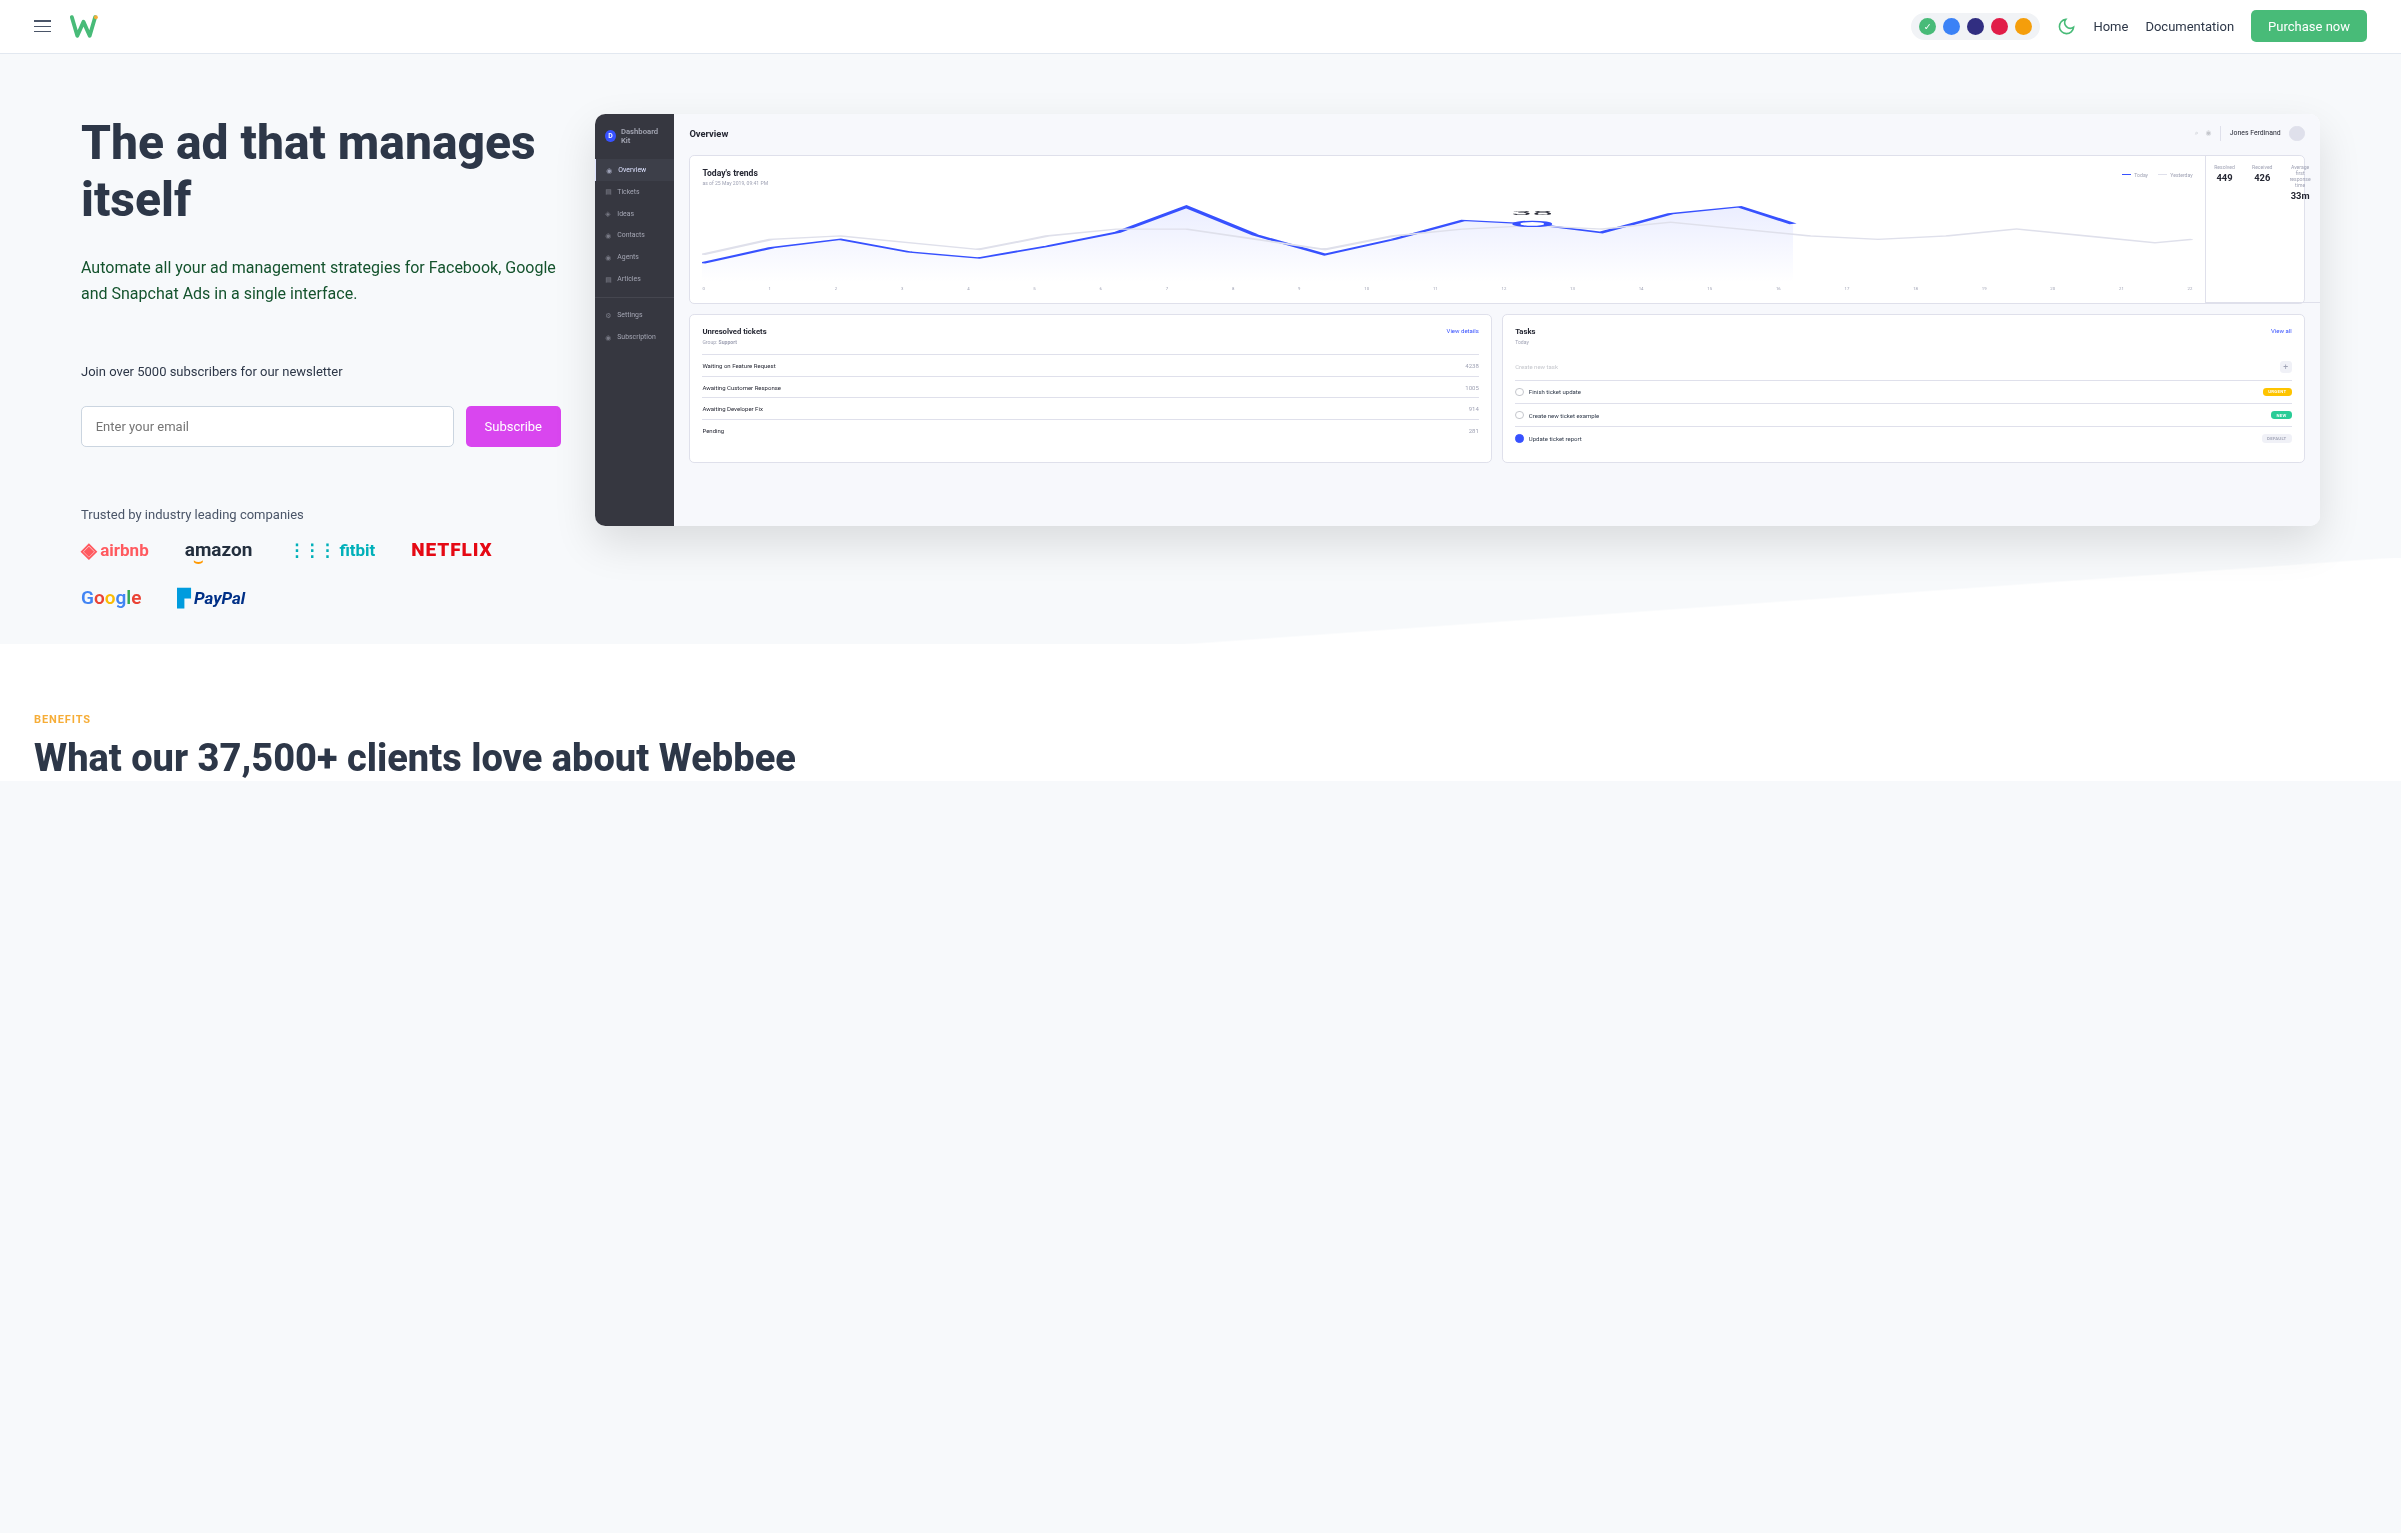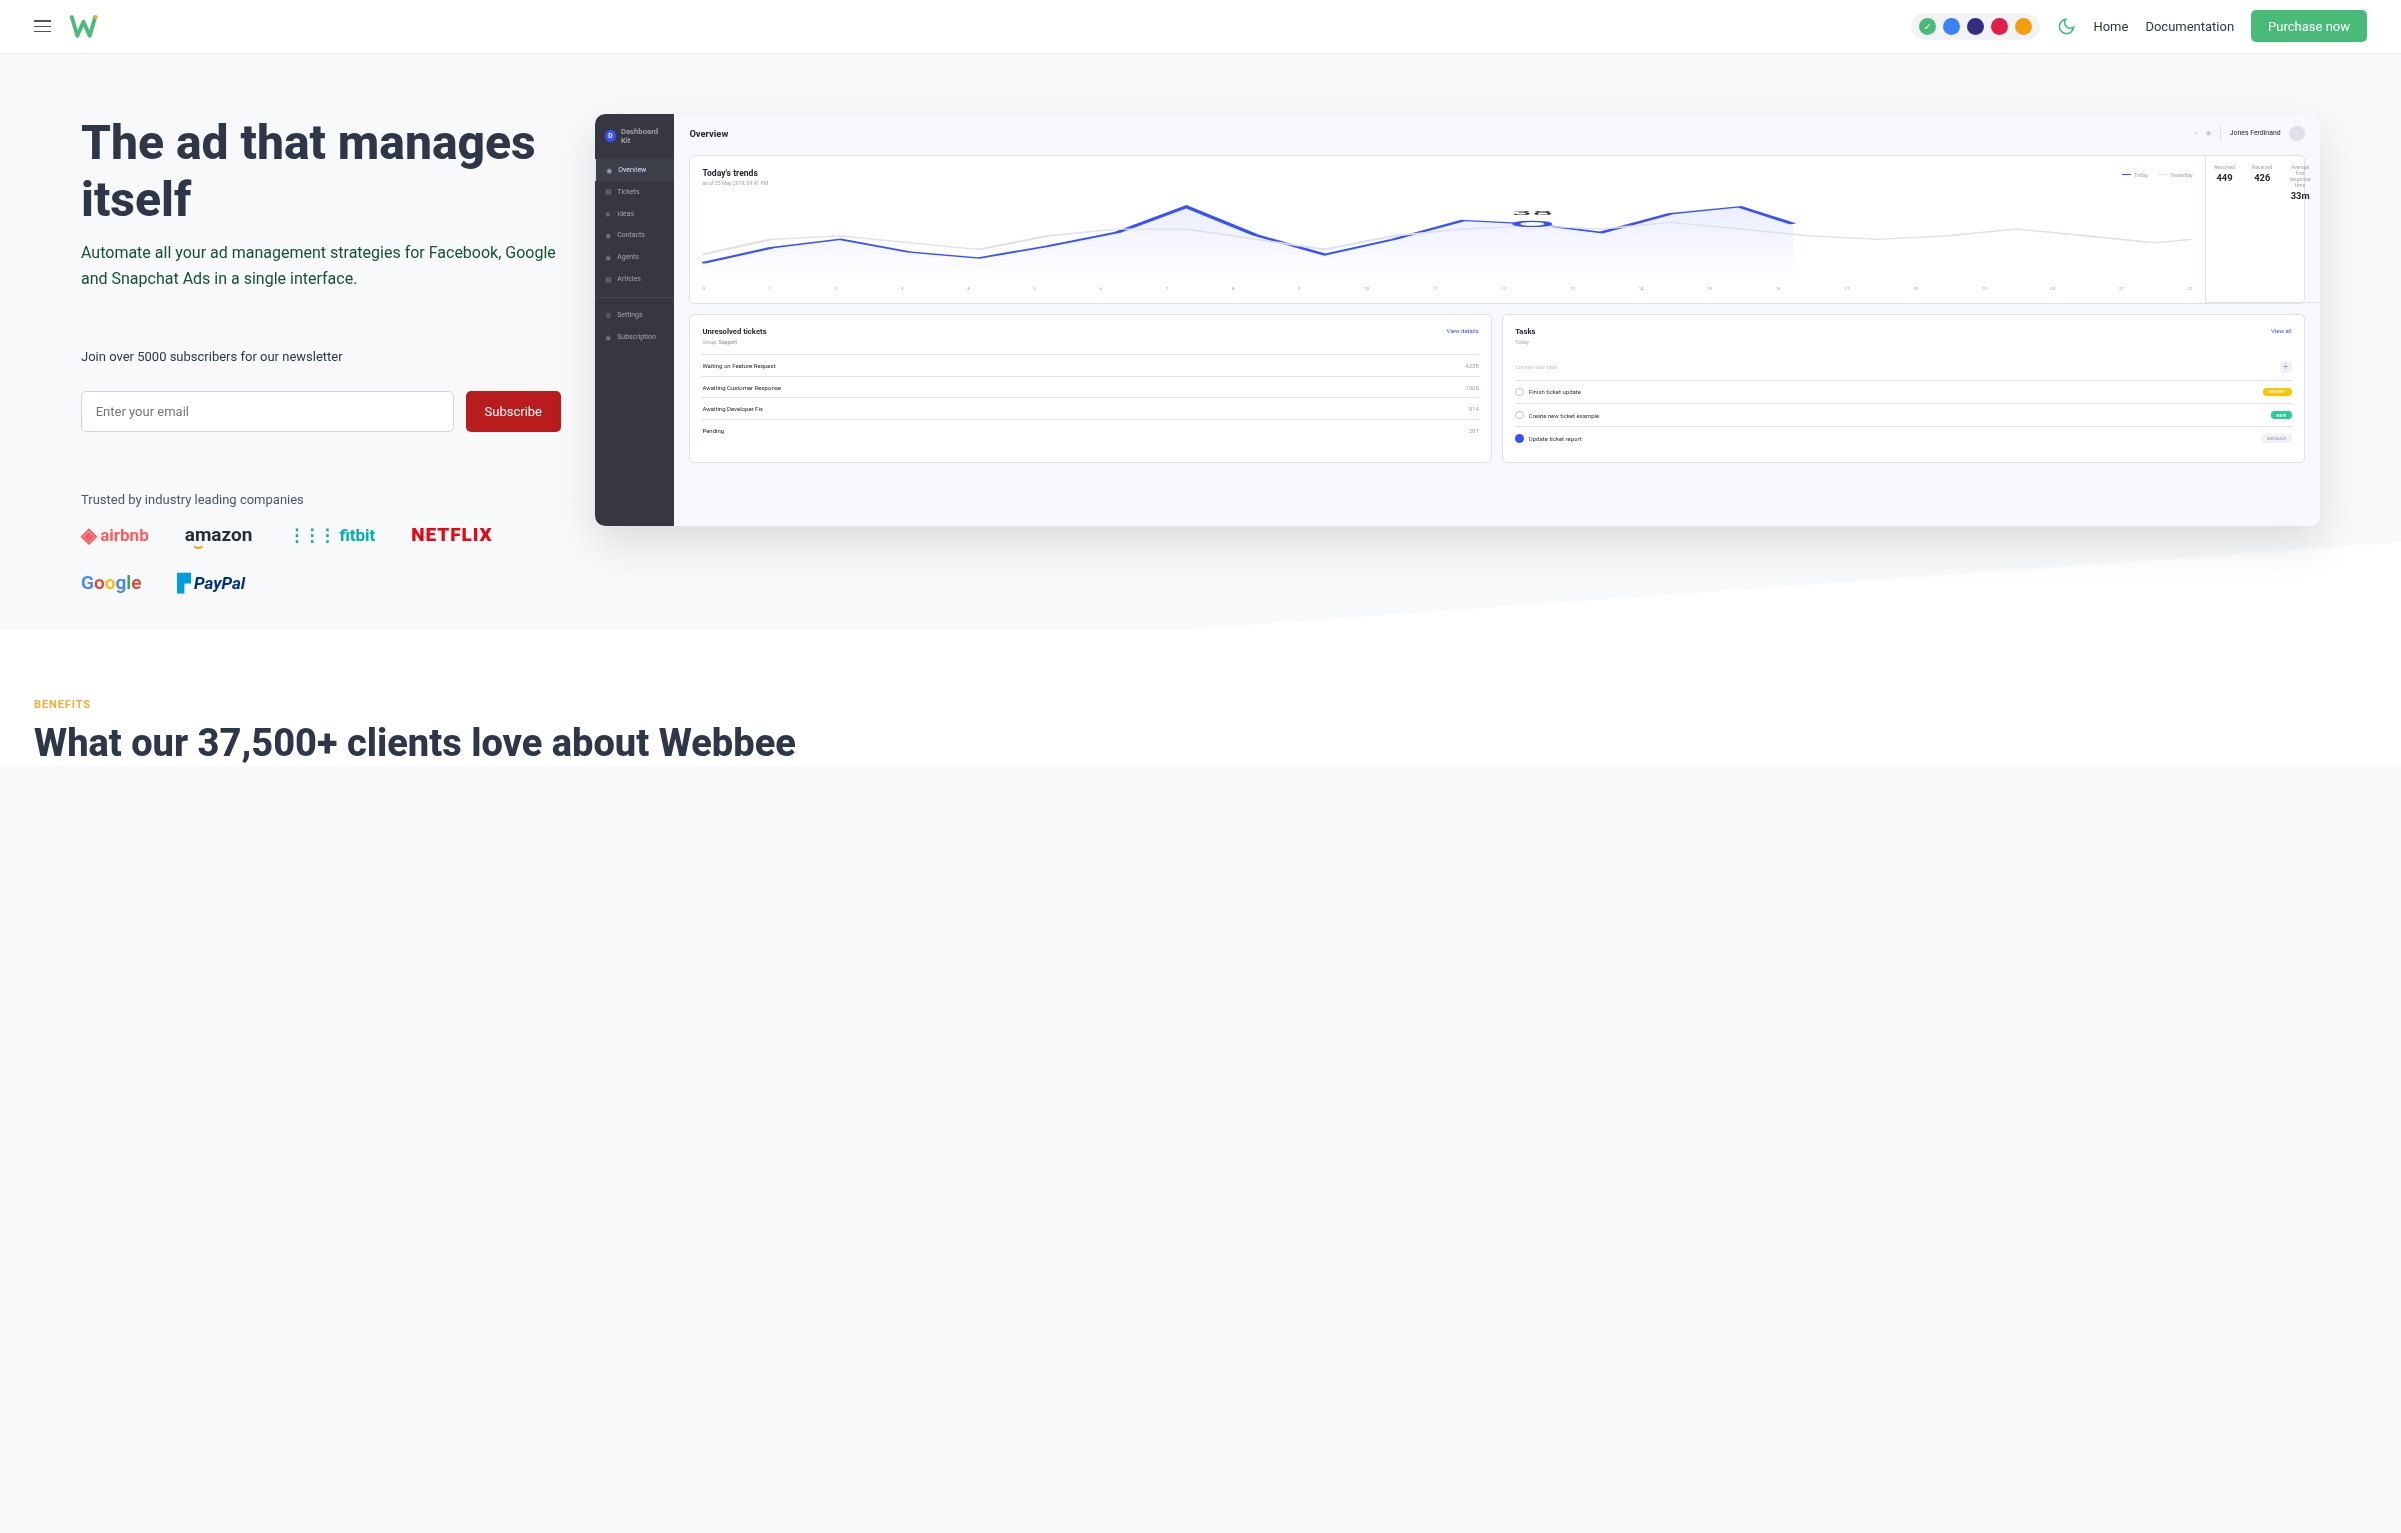--- a/index.html
+++ b/index.html
@@ -12,26 +12,26 @@
 .logo svg{width:31px;height:31px}
 .header-right{display:flex;align-items:center;gap:17px}
 .color-dots{display:flex;gap:6.9px;background:#f1f3f6;padding:5.1px 8.6px;border-radius:17px}
 .color-dot{width:17px;height:17px;border-radius:50%;cursor:pointer}
 .moon-icon{width:19px;height:19px;color:#48bb78;cursor:pointer}
 .nav-link{color:#2d3748;text-decoration:none;font-size:13px;cursor:pointer}
 .purchase-btn{background:#48bb78;color:#fff;padding:8.6px 17px;border:none;border-radius:5.1px;font-size:13px;cursor:pointer}
 .hero{padding:60px 81px 34px;display:flex;gap:34px;align-items:flex-start;position:relative}
 .hero::after{content:"";position:absolute;right:0;bottom:-86px;left:0;height:172px;background:linear-gradient(to bottom right,transparent 49.5%,#fff 50%);z-index:0}
 .hero-left{flex:0 0 480px;z-index:1}
-.hero-title{font-size:48px;font-weight:800;color:#2d3748;line-height:1.2;margin-bottom:11px}
+.hero-title{font-size:48px;font-weight:800;color:#2d3748;line-height:1.2;margin-bottom:26px}
 .hero-subtitle{font-size:16px;color:#14532d;line-height:1.6;margin-bottom:58px}
 .newsletter-label{font-size:13px;color:#2d3748;margin-bottom:27px}
 .subscribe-row{display:flex;gap:12px;margin-bottom:60px}
 .email-input{flex:1;padding:12px 13.7px;border:0.9px solid #cbd5e0;border-radius:5.1px;font-size:13px;color:#a21caf}
-.subscribe-btn{background:#b91c1c;color:#fff;padding:3px 19px;border:none;border-radius:5.1px;font-size:13px;cursor:pointer}
+.subscribe-btn{background:#d946ef;color:#fff;padding:3px 19px;border:none;border-radius:5.1px;font-size:13px;cursor:pointer}
 .trusted-label{font-size:13px;color:#4a5568;margin-bottom:15.4px}
 .company-logos{display:flex;flex-wrap:wrap;gap:24px 36px;align-items:flex-start}
 .company-logo{height:24px;display:flex;align-items:center;font-weight:700}
 .logo-airbnb{color:#ff5a5f;font-size:17px}
 .logo-airbnb::before{content:"◈";margin-right:3.4px;font-size:20.6px}
 .logo-amazon{color:#232f3e;font-size:19px;position:relative}
 .logo-amazon::after{content:"⌣";color:#ff9900;position:absolute;bottom:-8.6px;left:8.6px;font-size:15.4px}
 .logo-fitbit{color:#00b0b9;font-size:17px}
 .logo-fitbit::before{content:"⋮⋮⋮";margin-right:5.1px;letter-spacing:-1.7px}
 .logo-netflix{color:#e50914;font-size:19px;font-weight:900;letter-spacing:0.9px}

